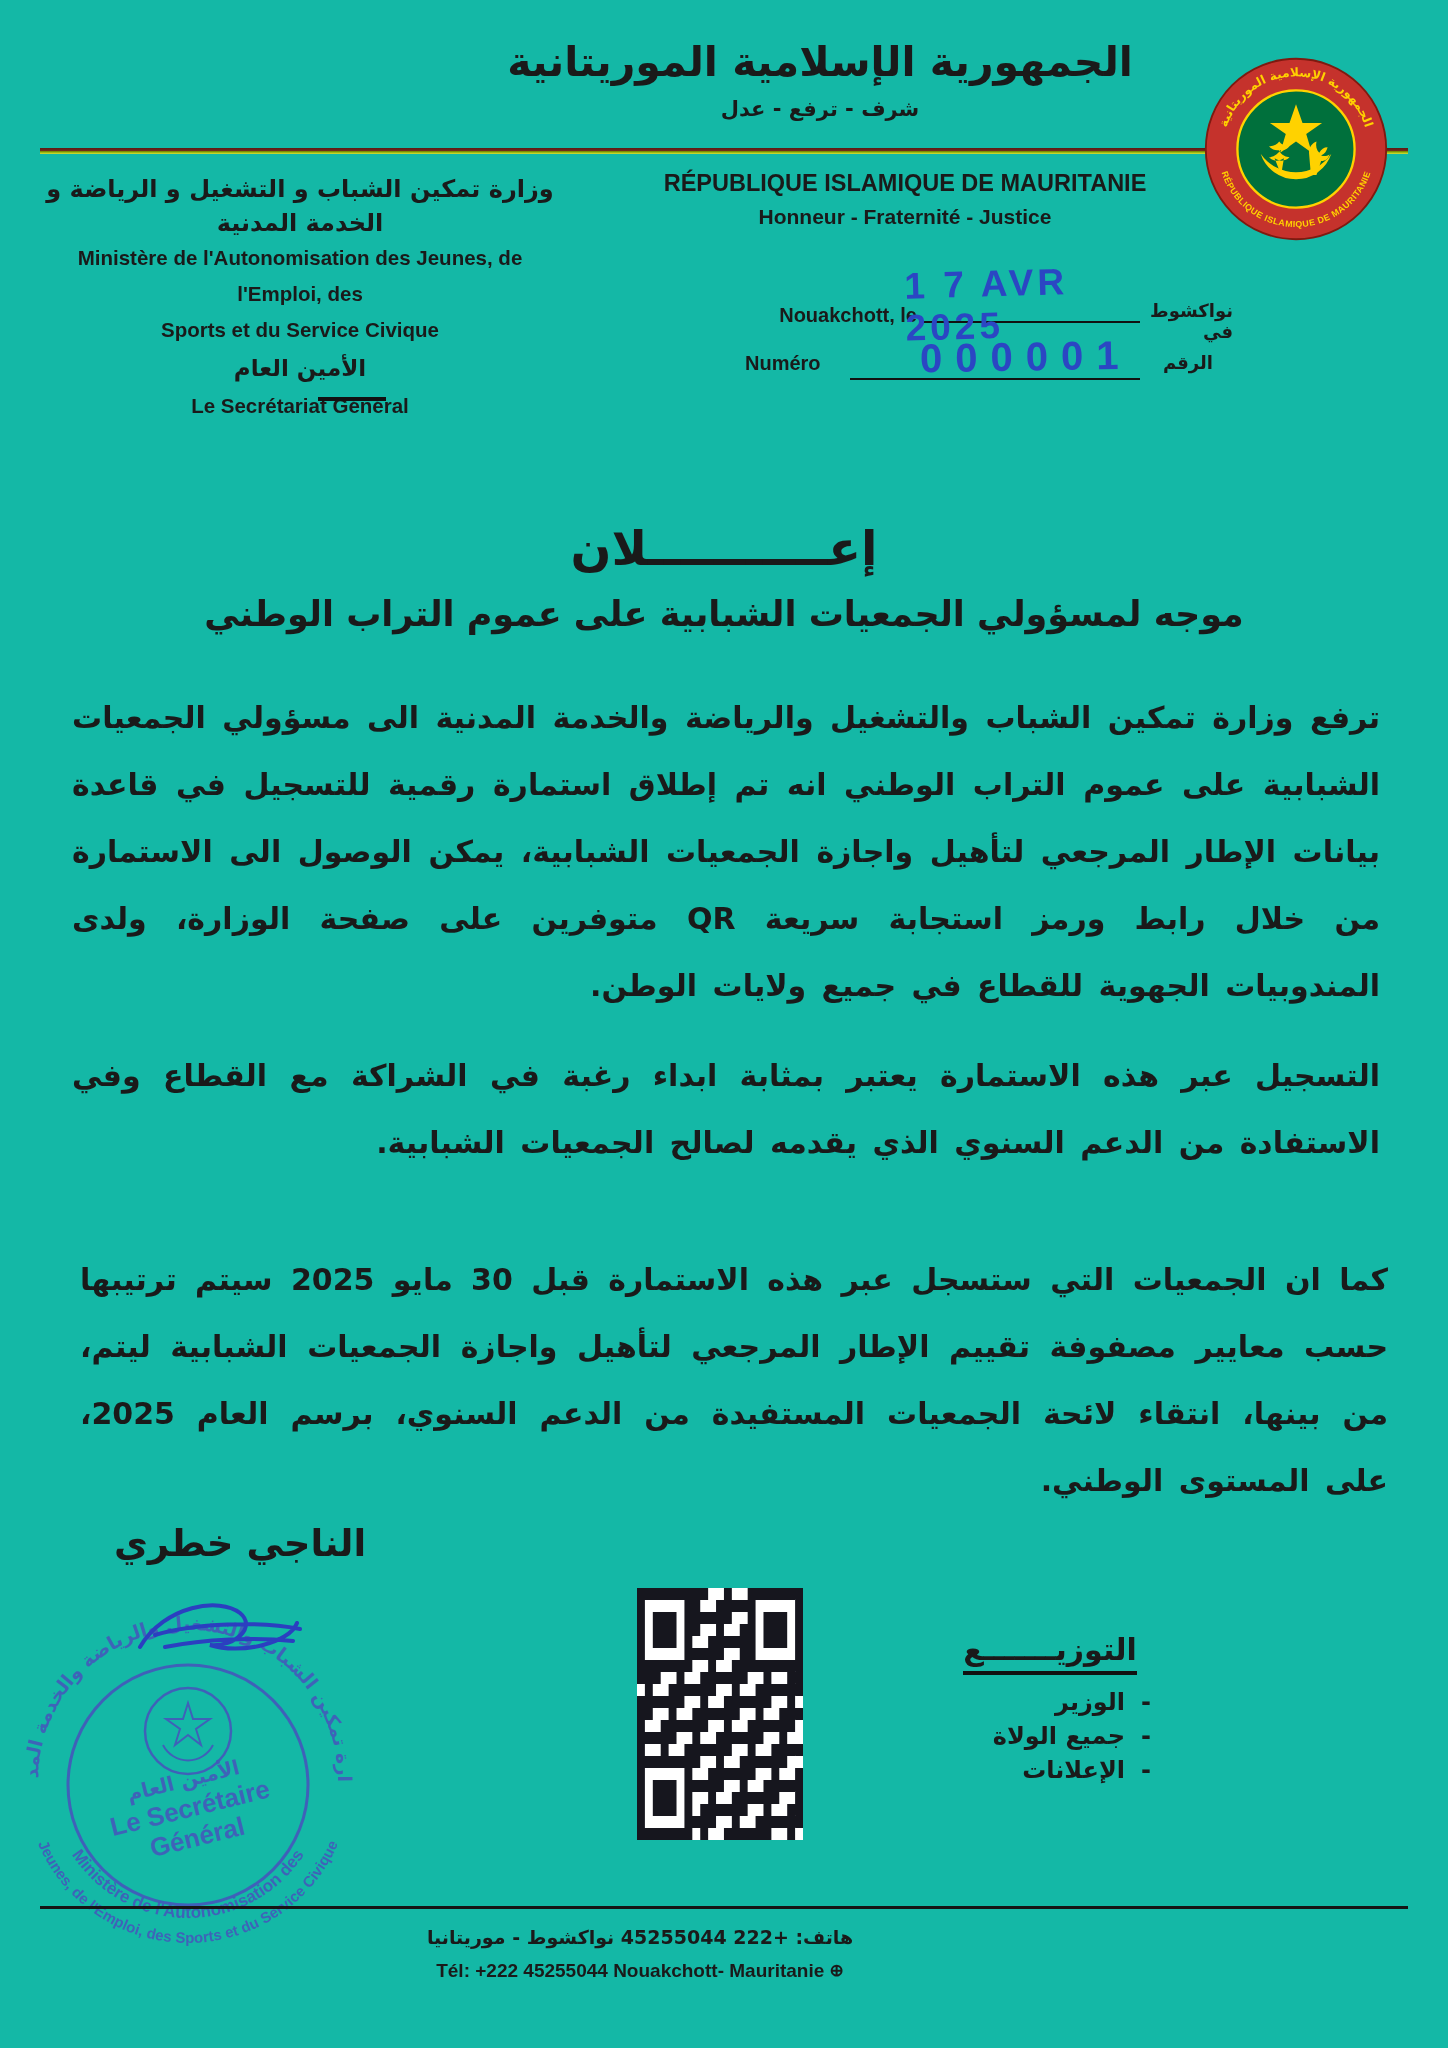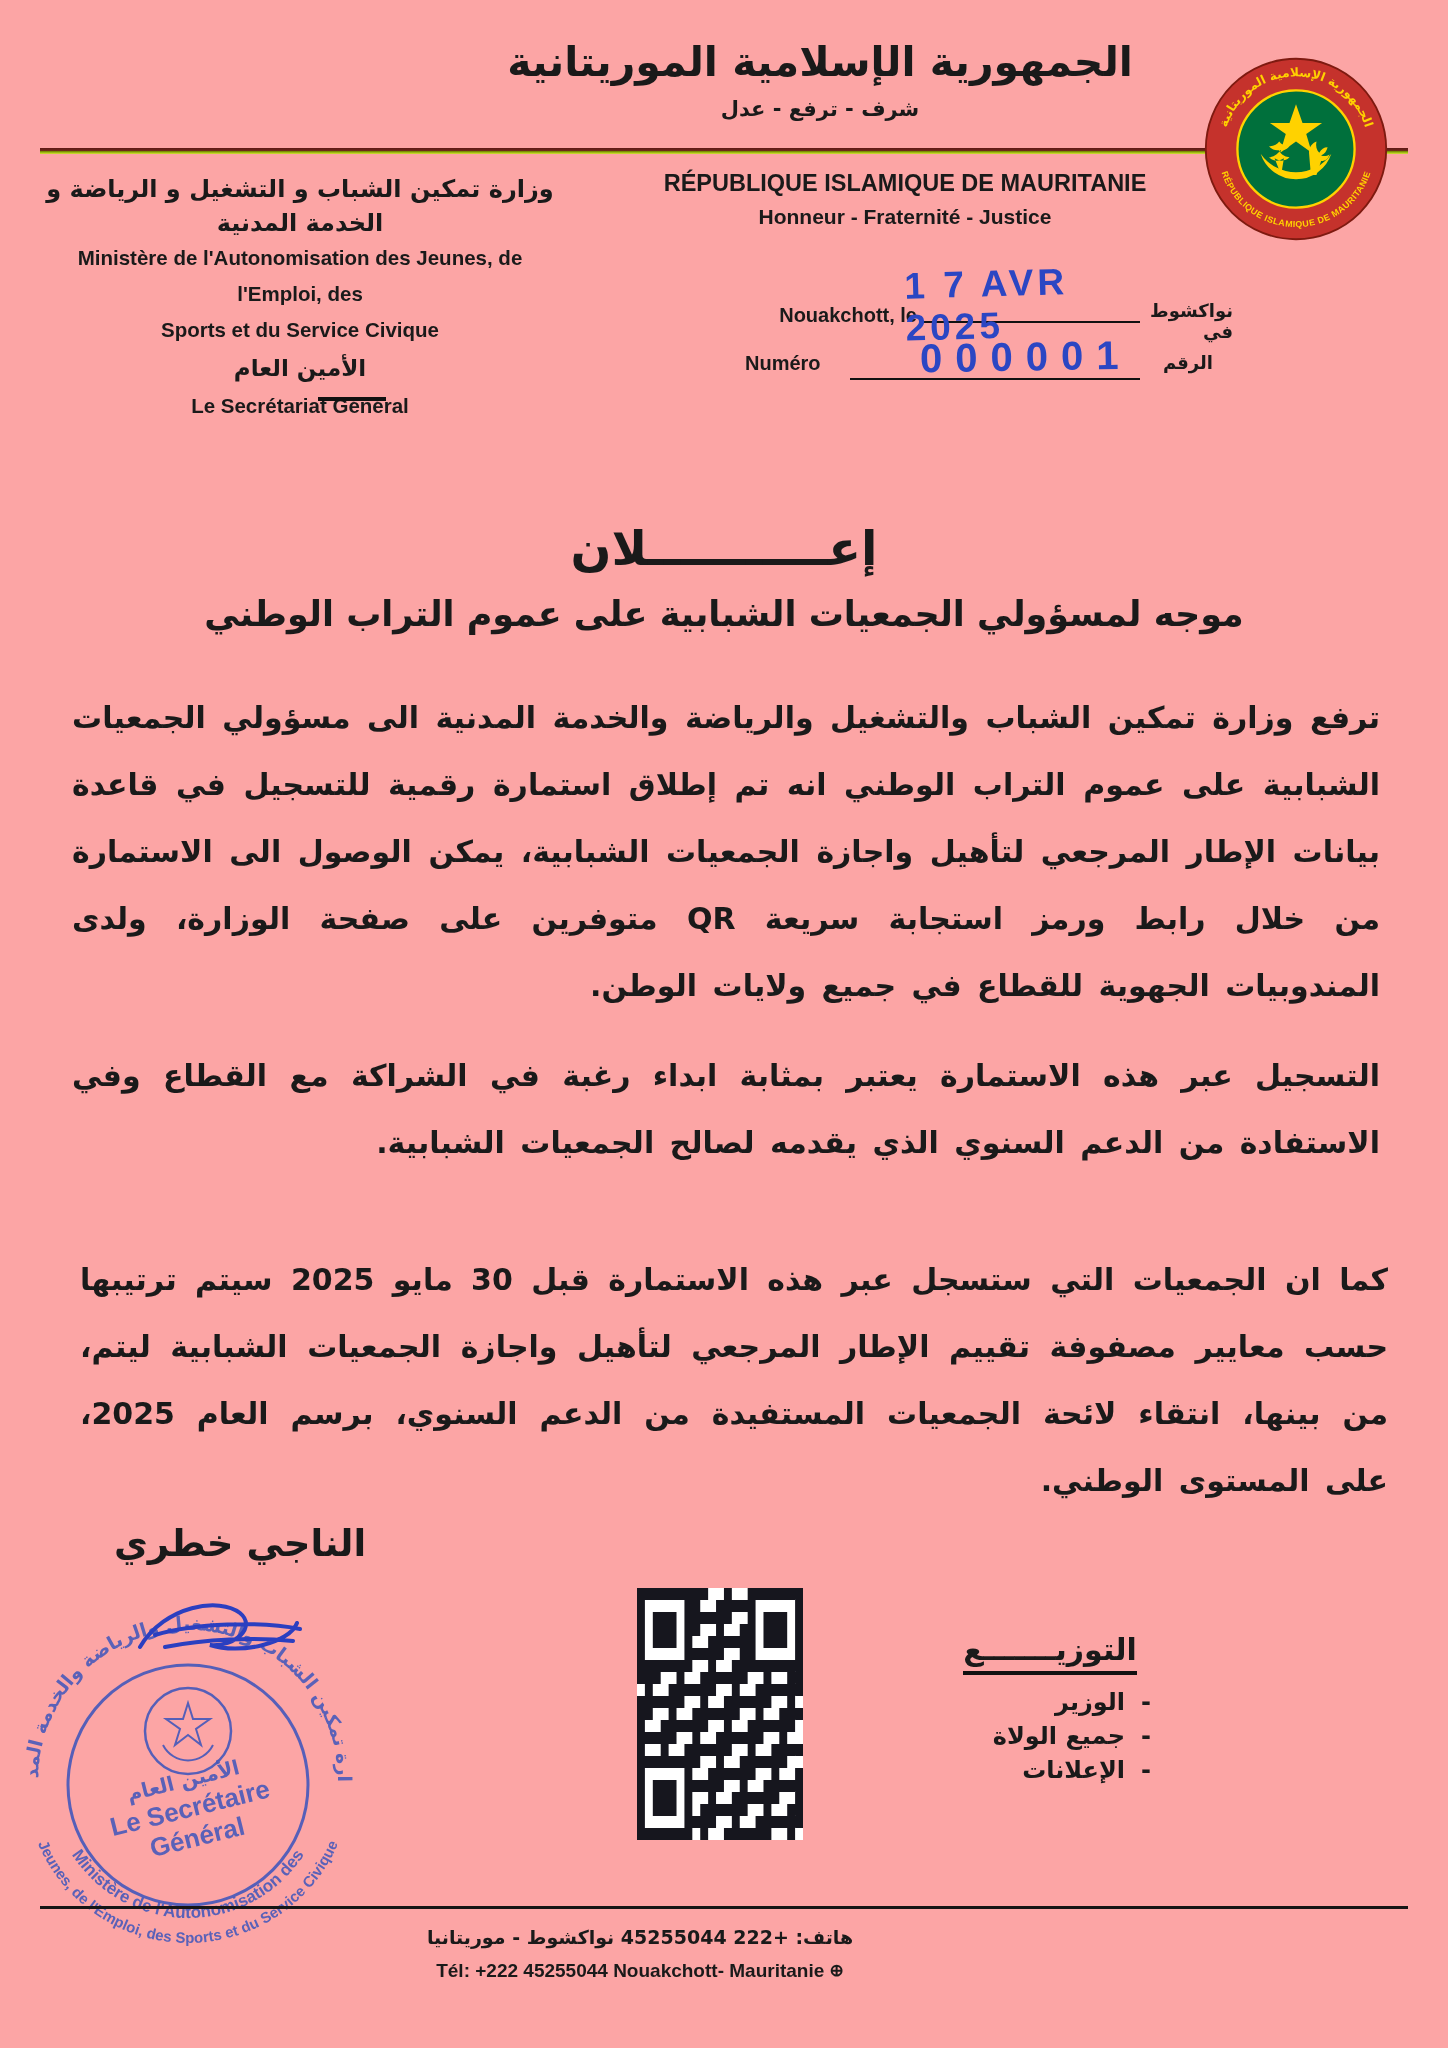--- a/index.html
+++ b/index.html
@@ -1,16 +1,16 @@
 <!DOCTYPE html>
 <html><head>
 <meta charset="utf-8">
 <style>
   html,body{margin:0;padding:0;background:#e8e8e8;}
-  .page{position:relative;width:1448px;height:2048px;background:#fca5a5;margin:0 auto;
+  .page{position:relative;width:1448px;height:2048px;background:#14b8a6;margin:0 auto;
         font-family:"Liberation Sans",sans-serif;color:#1a1a1a;overflow:hidden;}
   .abs{position:absolute;}
   .ar{font-family:"DejaVu Sans",sans-serif;direction:rtl;}
   .b{font-weight:bold;}
   .ctr{text-align:center;}
   
   .calligraphy{left:470px;top:38px;width:700px;font-size:41px;letter-spacing:-1px;}
   .motto-ar{left:470px;top:97px;width:700px;font-size:21px;}
   .flagline{left:40px;top:148px;width:1368px;height:6px;
     background:linear-gradient(to bottom,#5e1a14 0%,#6b221a 40%,#7ea300 62%,#d8e23a 100%);}

